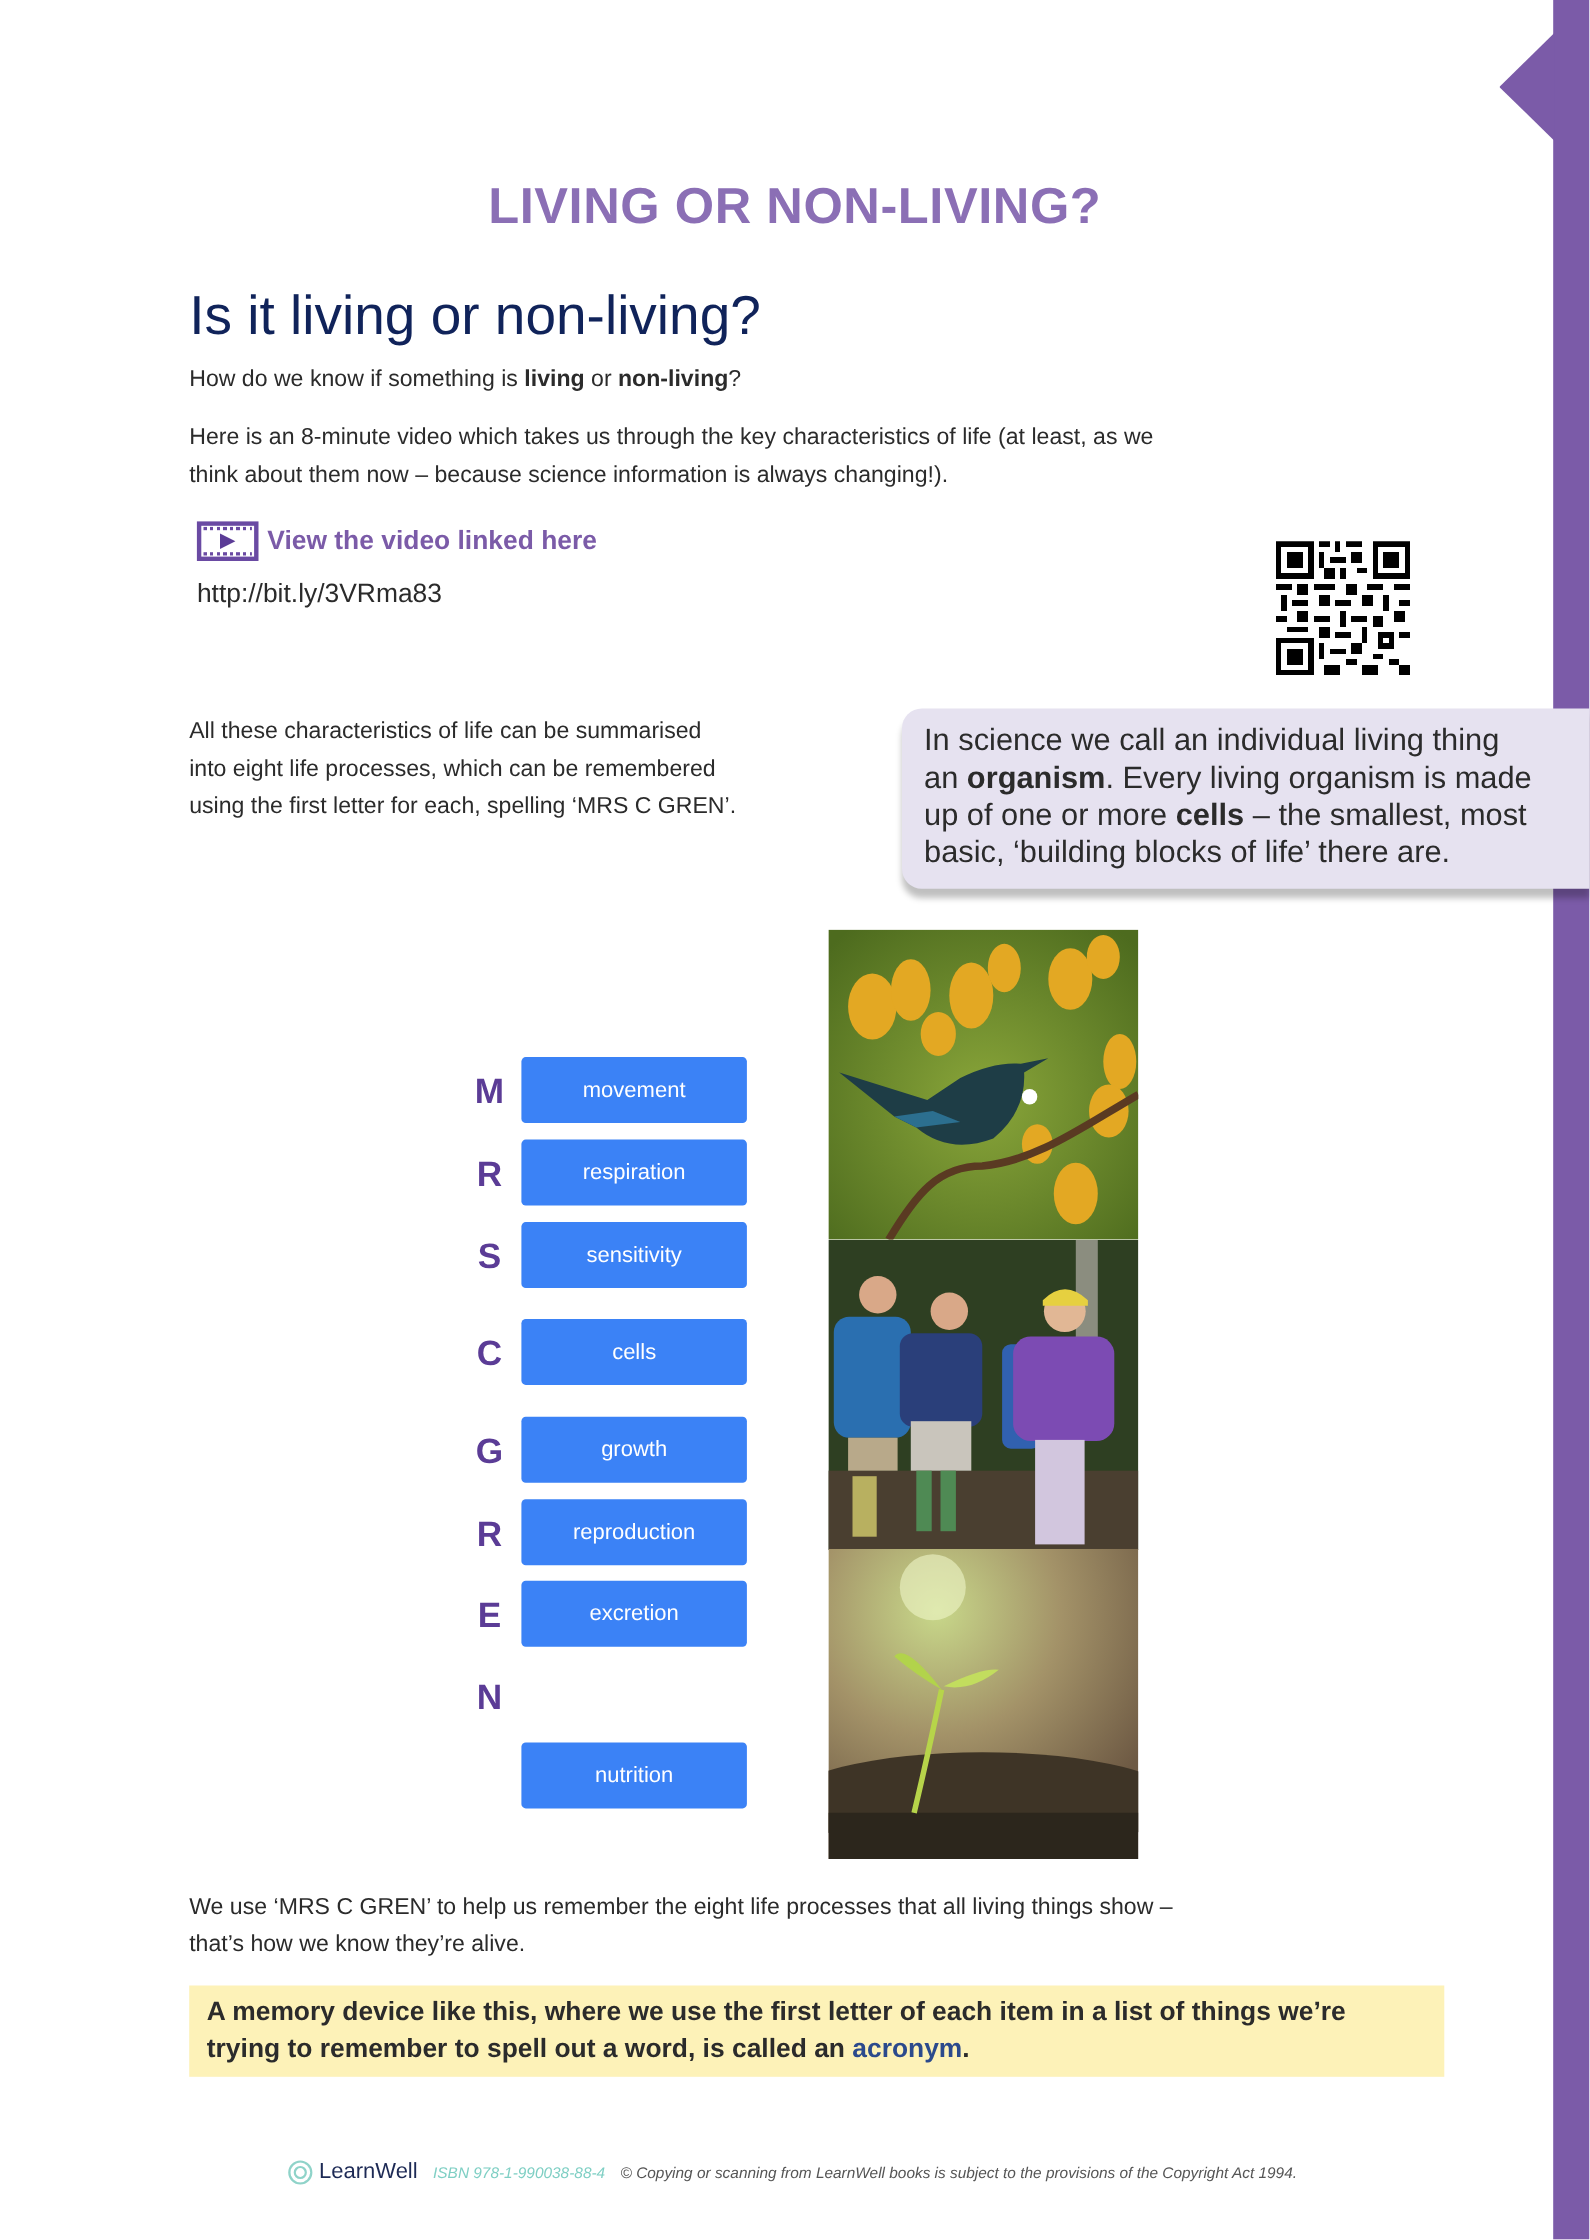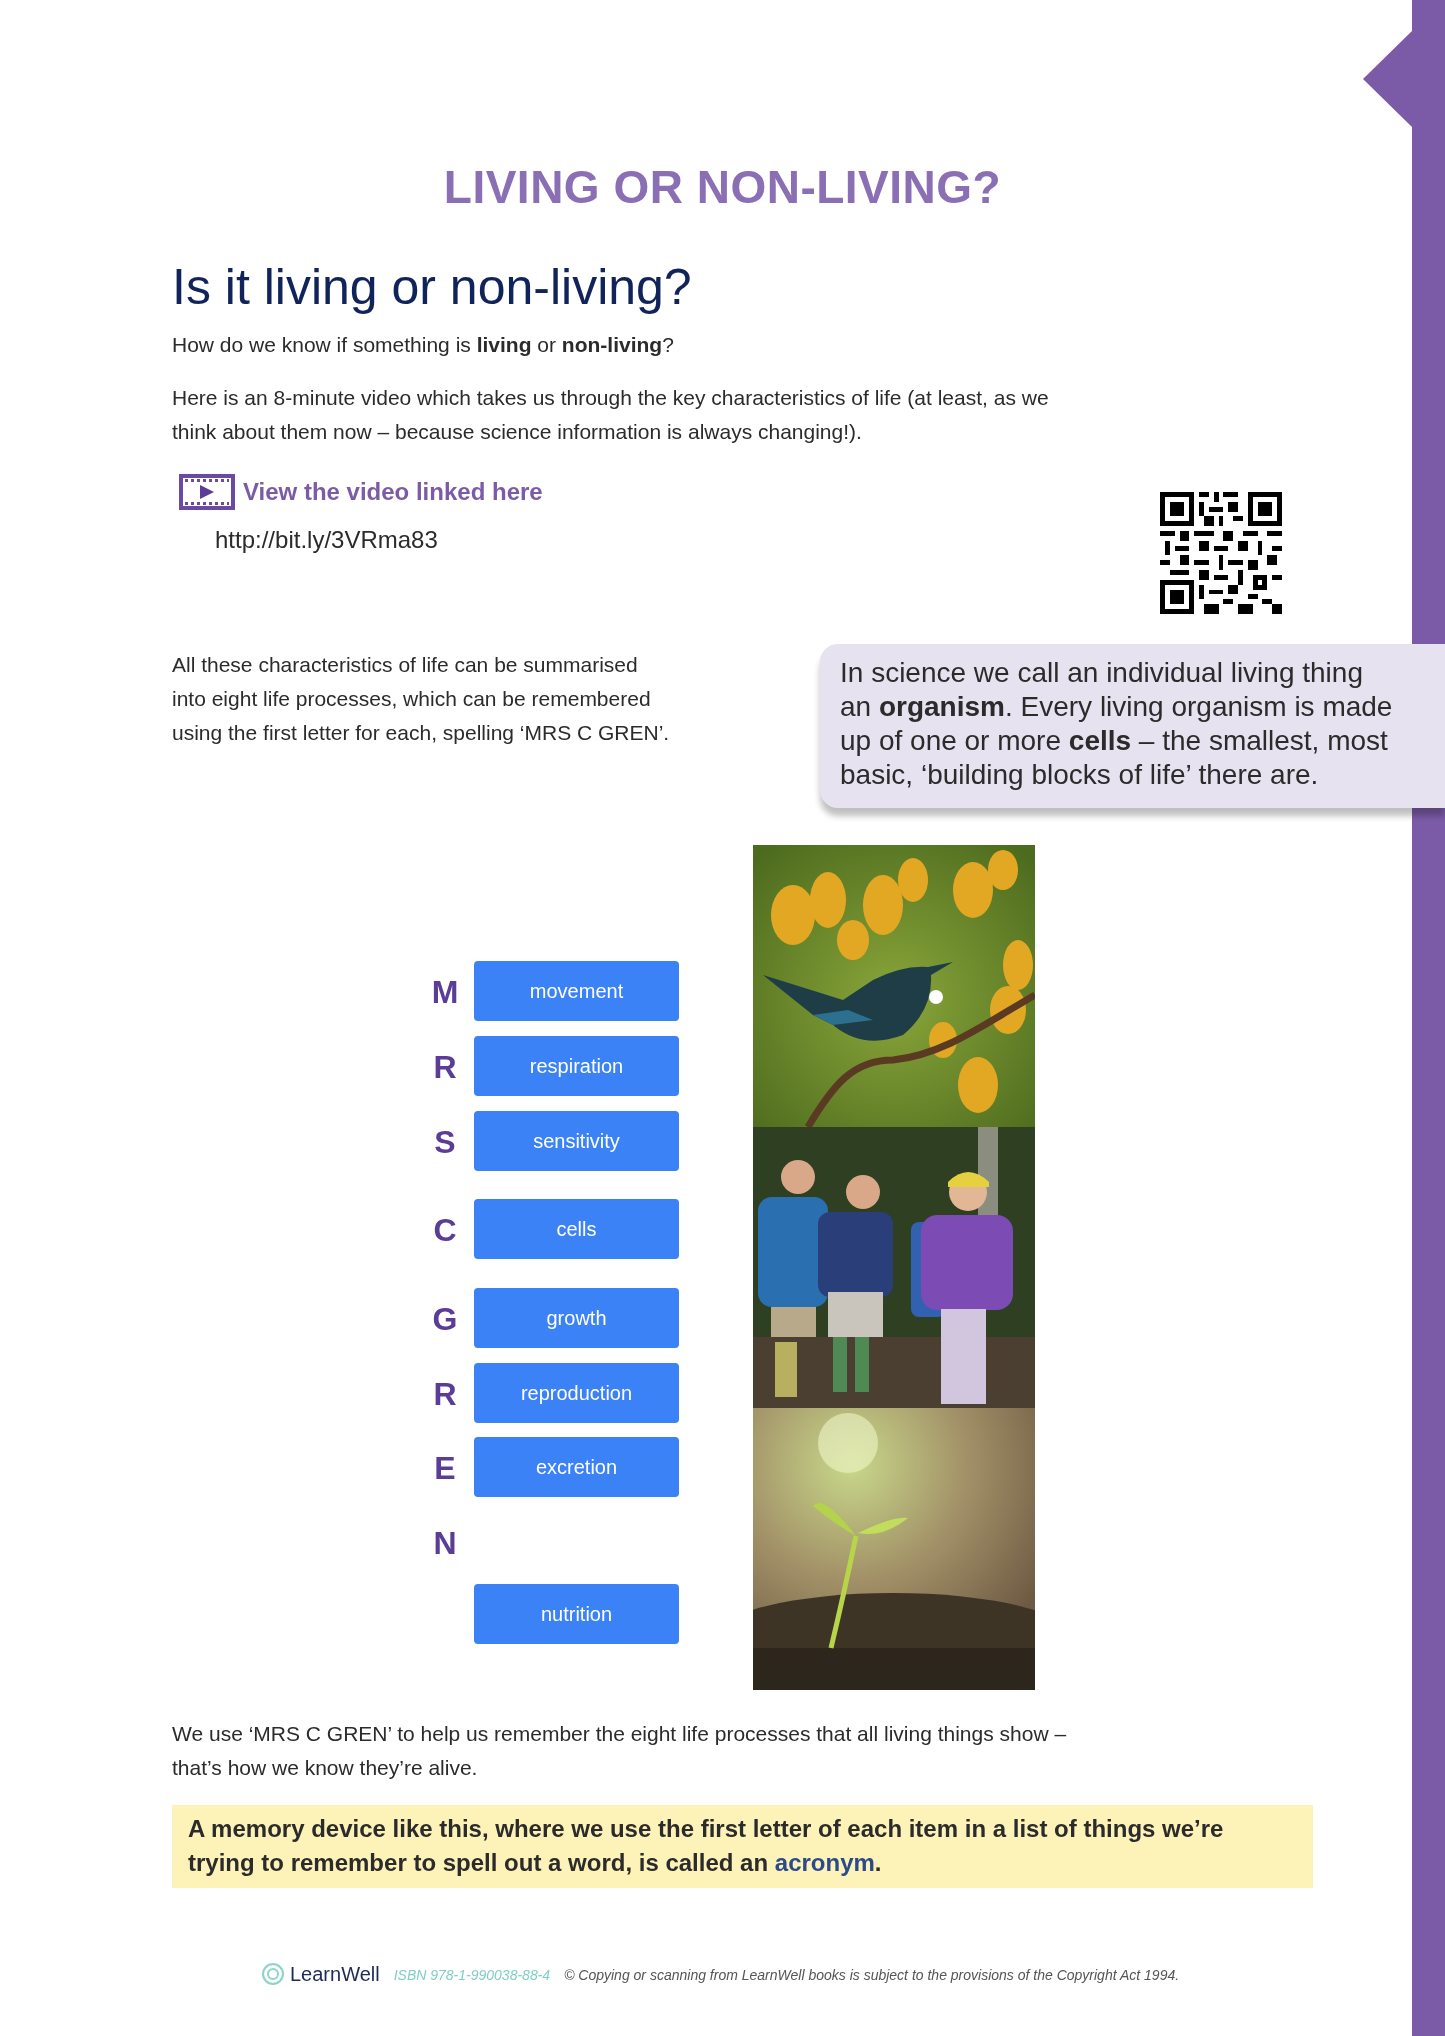--- a/index.html
+++ b/index.html
@@ -17,41 +17,41 @@
   .p b { font-weight: bold; color: #2b2b2b; }
 
   .video-link { position: absolute; left: 179px; top: 474px; display: flex; align-items: center; gap: 8px; cursor: pointer; }
   .video-icon { width: 56px; height: 36px; border: 4px solid #6a4aa3; position: relative; background: #fff; }
   .video-icon::before, .video-icon::after { content: ""; position: absolute; left: 2px; right: 2px; height: 3px;
       background: repeating-linear-gradient(90deg, #6a4aa3 0 3px, transparent 3px 6px); }
   .video-icon::before { top: 1px; } .video-icon::after { bottom: 1px; }
   .video-icon .tri { position: absolute; left: 17px; top: 7px; width: 0; height: 0;
       border-top: 7px solid transparent; border-bottom: 7px solid transparent; border-left: 14px solid #5b3c96; }
   .video-label { font-size: 24px; font-weight: bold; color: #7b5ba8; }
-  .url { position: absolute; left: 179px; top: 526px; font-size: 24px; color: #2b2b2b; margin-left: 36px; }
+  .url { position: absolute; left: 179px; top: 526px; font-size: 24px; color: #2b2b2b; }
 
   .qr { position: absolute; left: 1160px; top: 492px; width: 122px; height: 122px; }
 
   .info-box { position: absolute; left: 820px; top: 644px; width: 625px; height: 164px; background: #e6e2f0;
               border-radius: 18px 0 0 18px; box-shadow: 0 8px 6px rgba(0,0,0,0.25); padding: 12px 0 0 20px;
               font-size: 28px; line-height: 34px; color: #2b2b2b; }
 
   .mrs { position: absolute; left: 420px; top: 0; }
   .mrs-letter { position: absolute; left: 0; width: 50px; font-size: 32px; font-weight: bold; color: #5b3c96; text-align: center; }
   .mrs-box { position: absolute; left: 54px; width: 205px; height: 60px; background: #3b82f6; border-radius: 4px;
              color: #ffffff; font-size: 20px; display: flex; align-items: center; justify-content: center; }
 
   .img { position: absolute; left: 753px; width: 282px; height: 282px; overflow: hidden; }
 
   .acronym-box { position: absolute; left: 172px; top: 1805px; width: 1141px; height: 83px; background: #fdf2b8;
                  padding: 7px 16px; font-size: 24px; line-height: 34px; color: #2b2b2b; font-weight: bold; }
   .acronym-box b { color: #2b4a8c; }
 
   .footer { position: absolute; left: 262px; top: 1963px; display: flex; align-items: center; gap: 14px; }
-  .logo { display: flex; align-items: flex-start; gap: 6px; }
+  .logo { display: flex; align-items: flex-end; gap: 6px; }
   .logo-mark { width: 22px; height: 22px; border-radius: 50%; border: 2px solid #8fd3c9;
                box-shadow: inset 0 0 0 3px #fff, inset 0 0 0 5px #8fd3c9; }
   .logo-text { font-size: 20px; color: #1d2a55; }
   .isbn { font-size: 14px; font-style: italic; color: #7fcfc4; }
   .copyright { font-size: 14px; font-style: italic; color: #555555; }
 </style>
 </head>
 <body>
 
 <div class="side-bar"></div>

